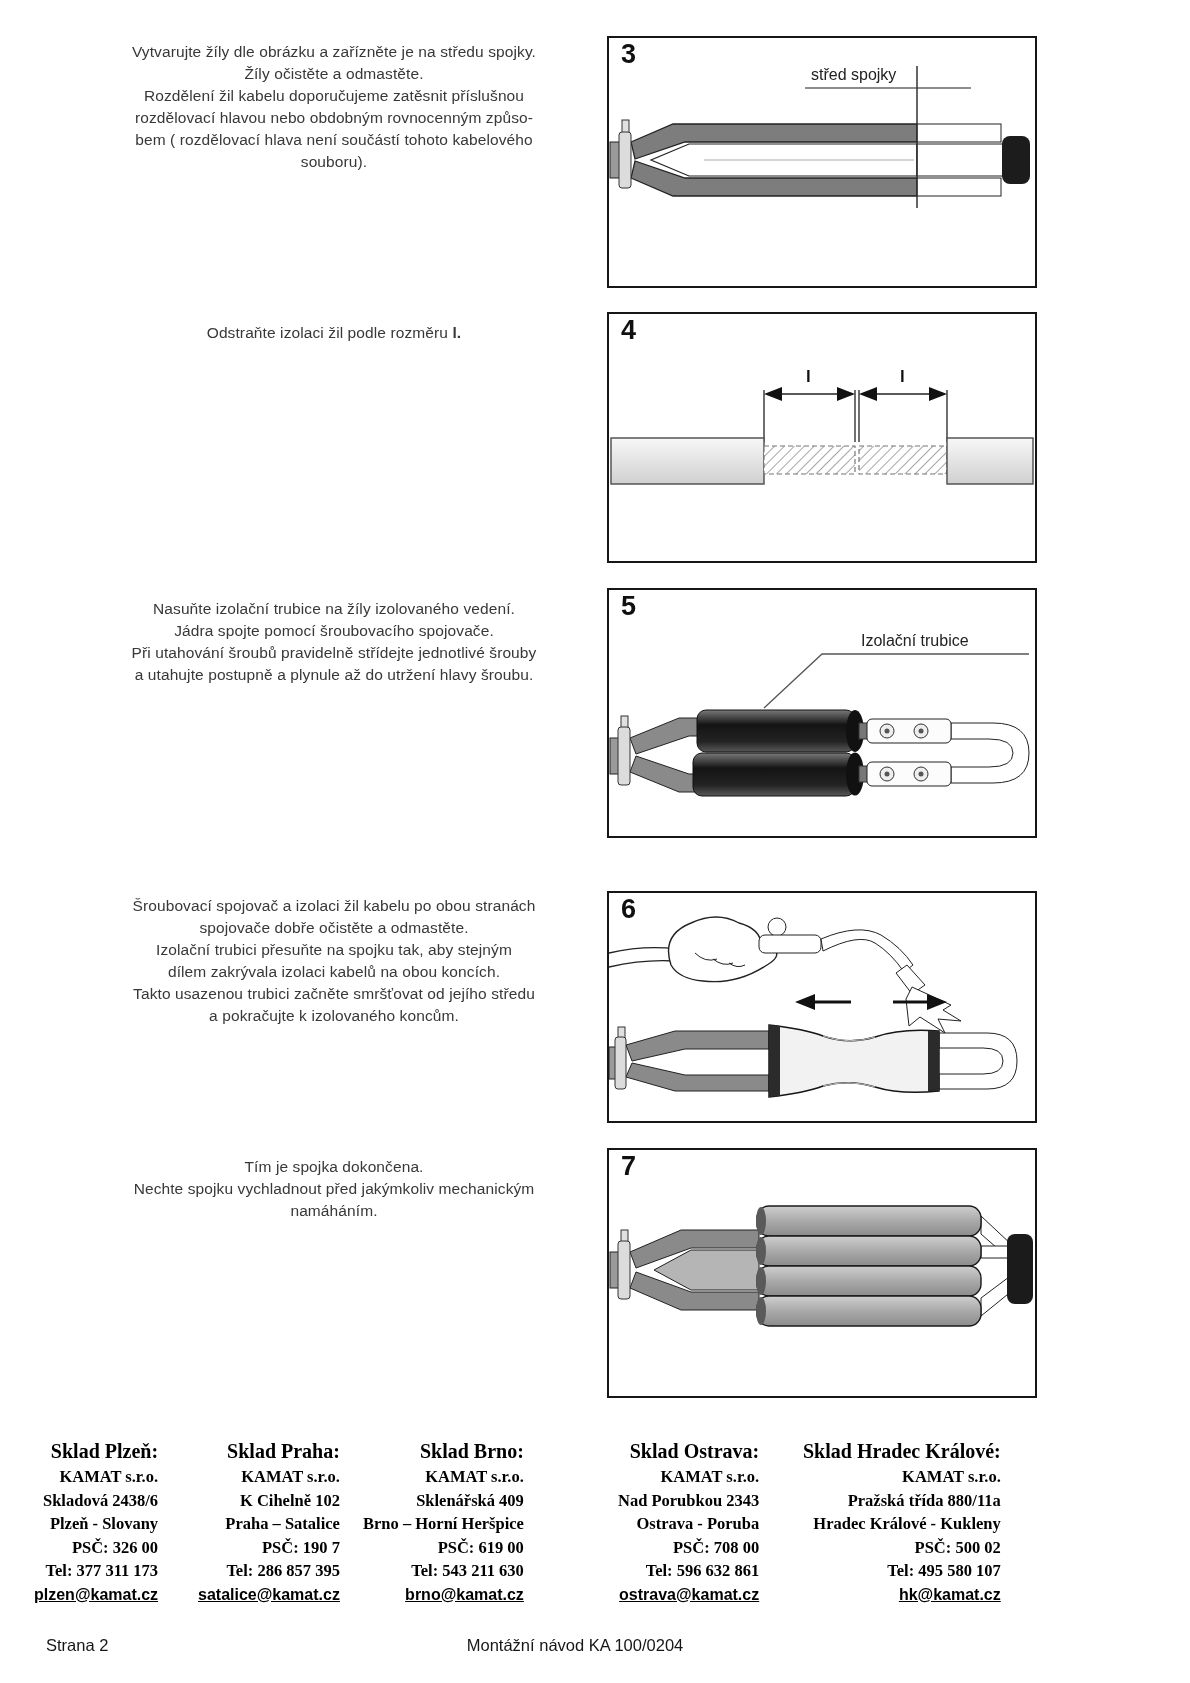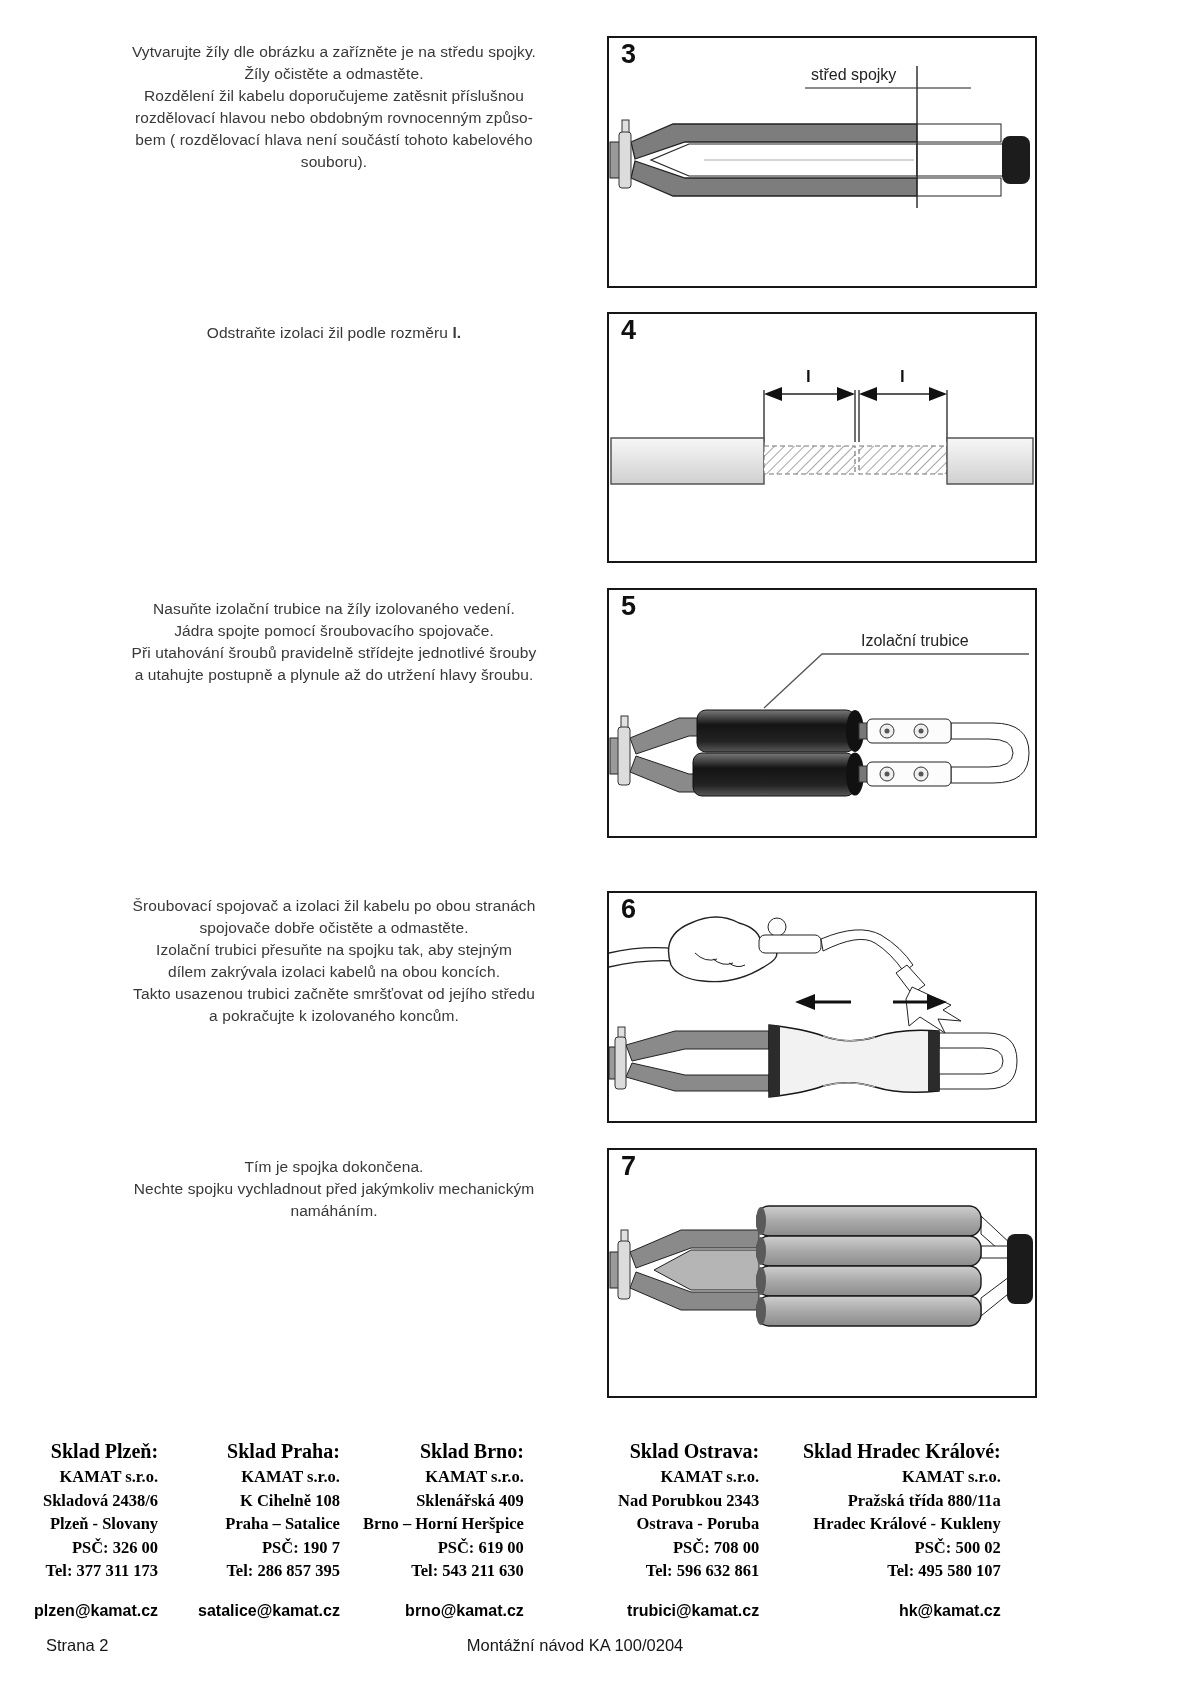--- a/index.html
+++ b/index.html
@@ -12,21 +12,21 @@
   .b{font-weight:bold;}
   
   .fig{position:absolute;left:607px;width:430px;border:2px solid #161616;background:#fff;box-sizing:border-box;}
   .fig .num{position:absolute;left:12px;top:1px;font-size:27px;font-weight:bold;color:#101010;z-index:2;}
   .fig svg{position:absolute;left:0;top:0;width:100%;height:100%;display:block;}
   .figlabel{font-family:"Liberation Sans",sans-serif;}
   
   .contact{position:absolute;top:1438px;font-family:"Liberation Serif",serif;font-weight:bold;color:#000;
            font-size:16.5px;line-height:23.5px;white-space:nowrap;text-align:right;}
   .contact .title{font-size:20px;line-height:27px;}
-  .contact .email{font-family:"Liberation Sans",sans-serif;font-size:16px;margin-top:16px;color:#000;}
+  .contact .email{font-family:"Liberation Sans",sans-serif;font-size:16px;text-decoration:underline;margin-top:0;color:#000;}
   .pfoot{position:absolute;top:1636px;font-size:16.5px;color:#161616;margin-left:8px;}
   .pfoot-left{left:38px;}
   .pfoot-center{left:12px;width:1110px;text-align:center;}
 </style>
 </head>
 <body>
 
 <div class="page">
 
   <div class="step" style="top:41px">
@@ -222,21 +222,21 @@
     <div>Skladová 2438/6</div>
     <div>Plzeň - Slovany</div>
     <div>PSČ: 326 00</div>
     <div>Tel:  377 311 173</div>
     <div class="email">plzen@kamat.cz</div>
   </div>
 
   <div class="contact" style="left:198px">
     <div class="title">Sklad Praha:</div>
     <div>KAMAT s.r.o.</div>
-    <div>K Cihelně 108</div>
+    <div>K Cihelně 102</div>
     <div>Praha – Satalice</div>
     <div>PSČ: 190 7</div>
     <div>Tel: 286 857 395</div>
     <div class="email">satalice@kamat.cz</div>
   </div>
 
   <div class="contact" style="left:363px">
     <div class="title">Sklad Brno:</div>
     <div>KAMAT s.r.o.</div>
     <div>Sklenářská 409</div>
@@ -246,21 +246,21 @@
     <div class="email">brno@kamat.cz</div>
   </div>
 
   <div class="contact" style="left:618px">
     <div class="title">Sklad Ostrava:</div>
     <div>KAMAT s.r.o.</div>
     <div>Nad Porubkou 2343</div>
     <div>Ostrava - Poruba</div>
     <div>PSČ: 708 00</div>
     <div>Tel: 596 632 861</div>
-    <div class="email">trubici@kamat.cz</div>
+    <div class="email">ostrava@kamat.cz</div>
   </div>
 
   <div class="contact" style="left:803px">
     <div class="title">Sklad Hradec Králové:</div>
     <div>KAMAT s.r.o.</div>
     <div>Pražská třída 880/11a</div>
     <div>Hradec Králové - Kukleny</div>
     <div>PSČ: 500 02</div>
     <div>Tel: 495 580 107</div>
     <div class="email">hk@kamat.cz</div>

